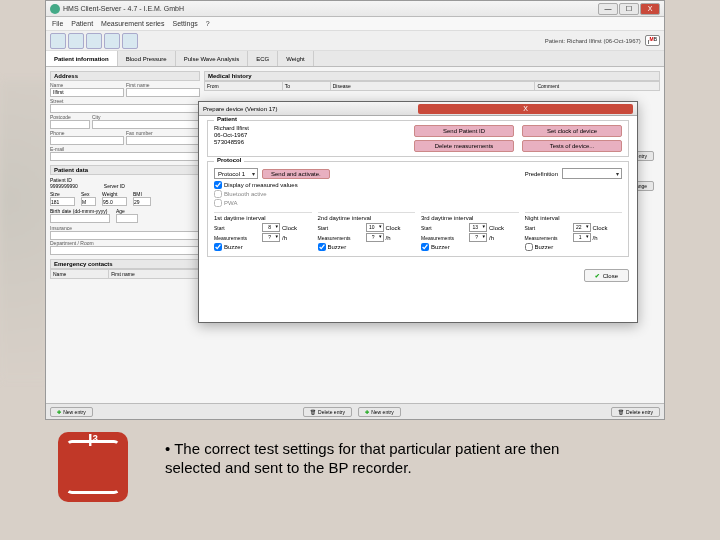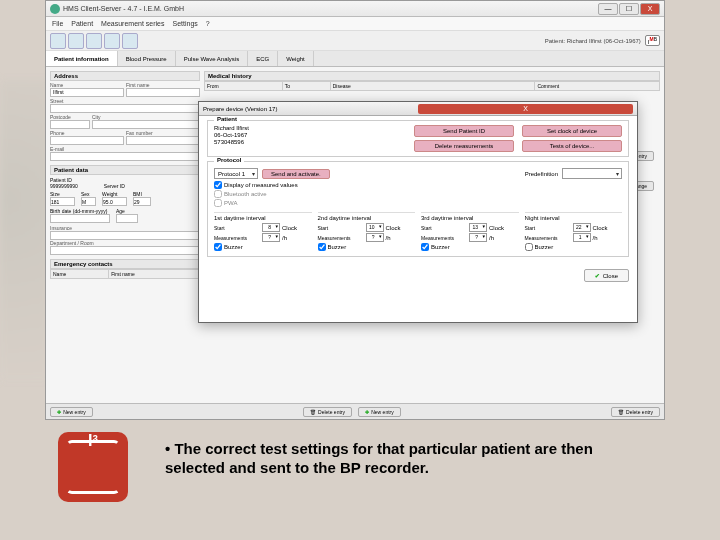--- a/index.html
+++ b/index.html
@@ -63,21 +63,21 @@
   .ivcol { flex: 1; border-top: 1px solid #ddd; padding-top: 2px; }
   .ivcol .hdr { font-size: 6px; margin-bottom: 2px; }
   .ivrow { display: flex; align-items: center; gap: 2px; margin: 1px 0; }
   .ivrow label { width: 46px; font-size: 5px; }
   .spin { width: 18px; height: 9px; background: #fff; border: 1px solid #999; font-size: 5px; text-align: right; padding-right: 8px; position: relative; display: inline-block; }
   .spin::after { content: "▾"; position: absolute; right: 1px; top: -1px; font-size: 5px; }
   .close-btn { background: #f5f5f5; border: 1px solid #aaa; border-radius: 2px; padding: 2px 10px; display: inline-flex; align-items: center; gap: 3px; font-size: 6px; }
   .check-icon { color: #2a2; font-weight: bold; }
   .dlg-footer { display: flex; justify-content: flex-end; padding: 4px 8px 6px; }
 
-  .slide-text { position: absolute; left: 165px; top: 440px; width: 480px; font-size: 15px; font-weight: bold; color: #000; line-height: 1.25; }
+  .slide-text { position: absolute; left: 165px; top: 440px; width: 480px; font-size: 15px; font-weight: normal; color: #000; line-height: 1.25; }
   .logo-badge { position: absolute; left: 58px; top: 432px; width: 70px; height: 70px; background: #c13828; border-radius: 10px; display: flex; align-items: flex-start; justify-content: center; }
   .logo-badge .inner { color: #fff; font-weight: bold; font-size: 16px; position: relative; }
   .logo-arrows { position: absolute; inset: 8px; border: 3px solid #fff; border-radius: 6px; border-left-color: transparent; border-right-color: transparent; }
   .bg-blur { position: absolute; left: 0; top: 80px; width: 50px; height: 300px; background: radial-gradient(circle at 20% 40%, #ccc8c0, #d8d0c8); filter: blur(3px); }
 </style>
 </head>
 <body>
 
 <div class="bg-blur"></div>
 

